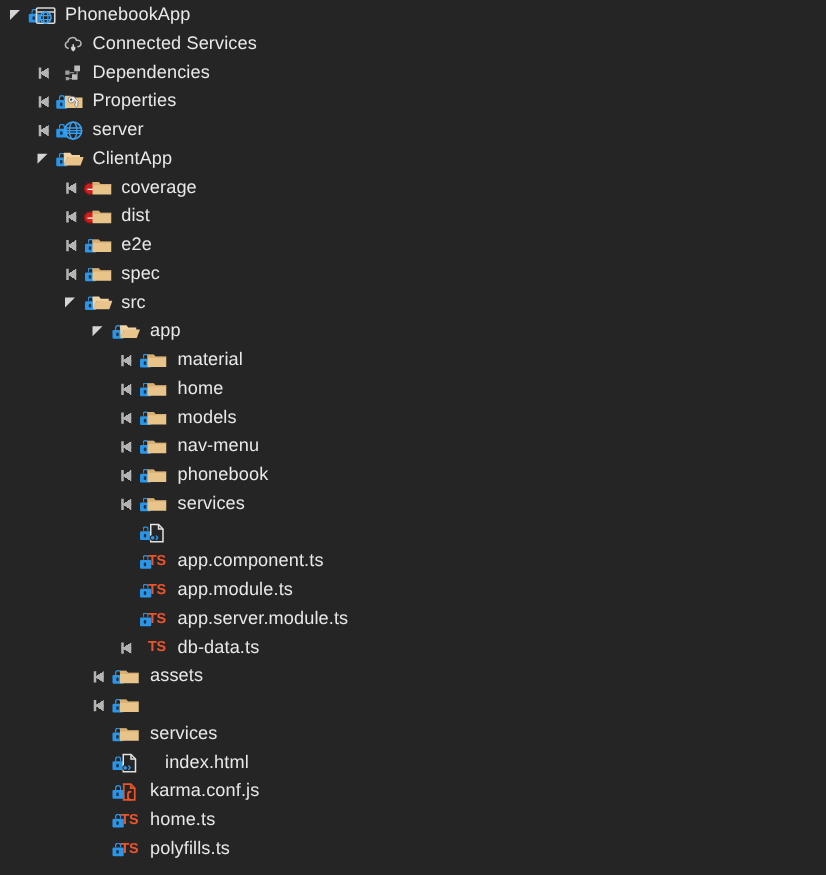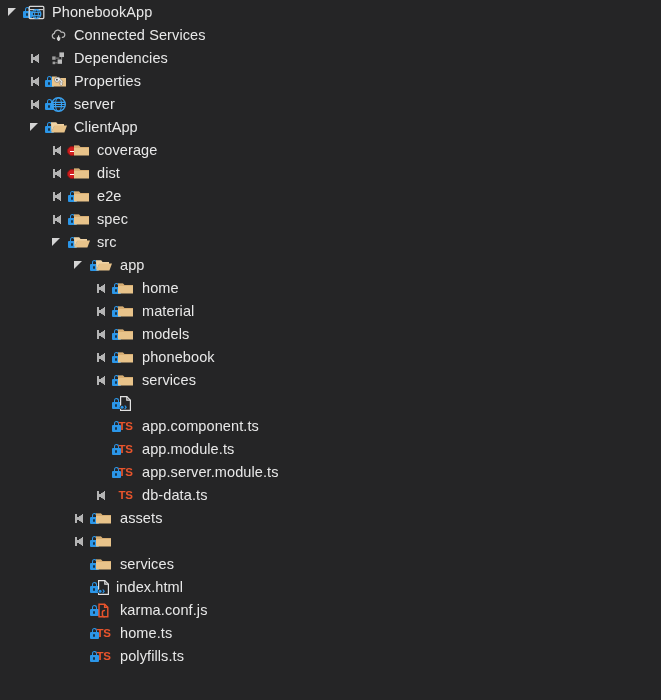--- a/index.html
+++ b/index.html
@@ -355,53 +355,69 @@
       <span class="badge lock" style="left:111px">
         <span class="shackle"></span>
         <span class="body"></span>
       </span>
       <span class="icon" style="left:117px">
         <svg width="17" height="17" viewBox="0 0 17 17" xmlns="http://www.w3.org/2000/svg">
           <path d="M1 3.5h5l1.4 1.6H16v8.4H1z" fill="#e8c38a"></path>
           <path d="M1 3.5h5l1.4 1.6H16v1H1z" fill="#c79a5c" opacity=".5"></path>
         </svg>
       </span>
+      <span class="label" style="left:142px">material</span>
+    </div>
+    <div class="row" style="top: 0px;">
+      <span class="expander collapsed" style="left:94px">
+        <i></i>
+      </span>
+      <span class="badge lock" style="left:111px">
+        <span class="shackle"></span>
+        <span class="body"></span>
+      </span>
+      <span class="icon" style="left:117px">
+        <svg width="17" height="17" viewBox="0 0 17 17" xmlns="http://www.w3.org/2000/svg">
+          <path d="M1 3.5h5l1.4 1.6H16v8.4H1z" fill="#e8c38a"></path>
+          <path d="M1 3.5h5l1.4 1.6H16v1H1z" fill="#c79a5c" opacity=".5"></path>
+        </svg>
+      </span>
       <span class="label" style="left:142px">home</span>
     </div>
     <div class="row" style="top: 0px;">
       <span class="expander collapsed" style="left:94px">
         <i></i>
       </span>
       <span class="badge lock" style="left:111px">
         <span class="shackle"></span>
         <span class="body"></span>
       </span>
       <span class="icon" style="left:117px">
         <svg width="17" height="17" viewBox="0 0 17 17" xmlns="http://www.w3.org/2000/svg">
           <path d="M1 3.5h5l1.4 1.6H16v8.4H1z" fill="#e8c38a"></path>
           <path d="M1 3.5h5l1.4 1.6H16v1H1z" fill="#c79a5c" opacity=".5"></path>
         </svg>
       </span>
-      <span class="label" style="left:142px">material</span>
+      <span class="label" style="left:142px">models</span>
     </div>
     <div class="row" style="top: 0px;">
       <span class="expander collapsed" style="left:94px">
         <i></i>
       </span>
       <span class="badge lock" style="left:111px">
         <span class="shackle"></span>
         <span class="body"></span>
       </span>
       <span class="icon" style="left:117px">
         <svg width="17" height="17" viewBox="0 0 17 17" xmlns="http://www.w3.org/2000/svg">
           <path d="M1 3.5h5l1.4 1.6H16v8.4H1z" fill="#e8c38a"></path>
           <path d="M1 3.5h5l1.4 1.6H16v1H1z" fill="#c79a5c" opacity=".5"></path>
         </svg>
       </span>
-      <span class="label" style="left:142px">models</span>
+      <span class="label" style="left:142px">nav-menu</span>
     </div>
     <div class="row" style="top: 0px;">
       <span class="expander collapsed" style="left:94px">
         <i></i>
       </span>
       <span class="badge lock" style="left:111px">
         <span class="shackle"></span>
         <span class="body"></span>
       </span>
       <span class="icon" style="left:117px">
@@ -533,21 +549,21 @@
       </span>
       <span class="icon" style="left:95px">
         <svg width="17" height="17" viewBox="0 0 17 17" xmlns="http://www.w3.org/2000/svg">
           <path d="M3.6 1.6h6.2l3.6 3.6v10.2H3.6z" fill="none" stroke="#e2e2e2" stroke-width="1.2"></path>
           <path d="M9.8 1.6v3.6h3.6" fill="none" stroke="#e2e2e2" stroke-width="1.2"></path>
           <circle cx="5.1" cy="12.2" r="2.3" fill="#252526"></circle>
           <circle cx="5.1" cy="12.2" r="1.5" fill="#2b96e8"></circle>
           <path d="M2.2 10.8 1 12.2l1.2 1.4M8 10.8l1.2 1.4L8 13.6" fill="none" stroke="#2b96e8" stroke-width="1.1" stroke-linecap="round"></path>
         </svg>
       </span>
-      <span class="label" style="left:116px">index.html</span>
+      <span class="label" style="left:132px">index.html</span>
     </div>
     <div class="row" style="top: 0px;">
       <span class="badge lock" style="left:89px">
         <span class="shackle"></span>
         <span class="body"></span>
       </span>
       <span class="icon" style="left:95px">
         <svg width="17" height="17" viewBox="0 0 17 17" xmlns="http://www.w3.org/2000/svg">
           <path d="M4 2.2h5.6l3.2 3.2v9.4H4z" fill="none" stroke="#e8542c" stroke-width="1.4"></path>
           <path d="M9.6 2.2v3.2h3.2" fill="none" stroke="#e8542c" stroke-width="1.4"></path>

